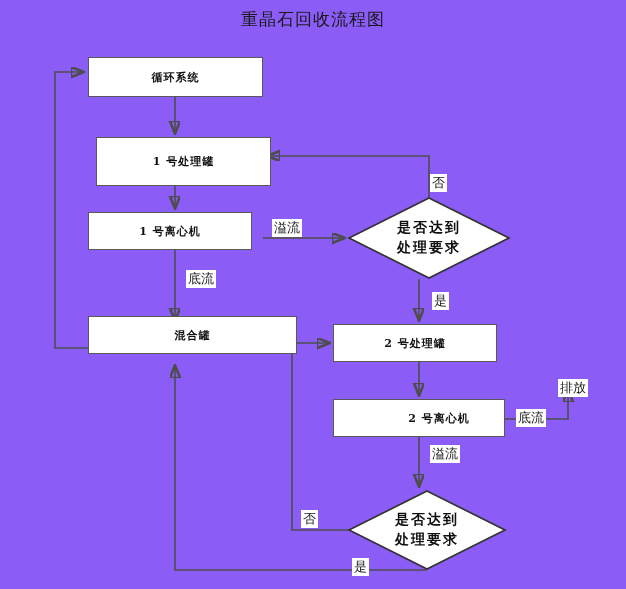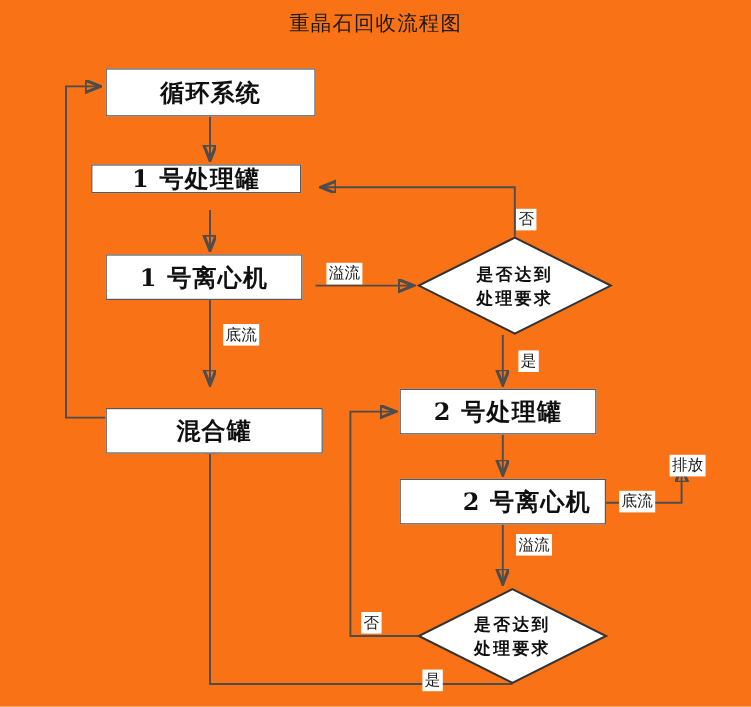--- a/index.html
+++ b/index.html
@@ -4,21 +4,21 @@
 <style>
   html, body {
     margin: 0;
     padding: 0;
     background: #ffffff;
   }
   #canvas {
     position: relative;
     width: 626px;
     height: 589px;
-    background: #f97316;
+    background: #8b5cf6;
     font-family: "DejaVu Sans", "Liberation Sans", sans-serif;
     overflow: hidden;
   }
   #title {
     position: absolute;
     left: 0;
     top: 8px;
     width: 626px;
     text-align: center;
     font-size: 17px;
@@ -27,21 +27,21 @@
     letter-spacing: 1px;
   }
   .node {
     position: absolute;
     box-sizing: border-box;
     border: 1.5px solid #595959;
     background: #ffffff;
     display: flex;
     align-items: center;
     justify-content: center;
-    font-size: 20px;
+    font-size: 11px;
     font-weight: bold;
     color: #101010;
     letter-spacing: 1px;
     font-family: "DejaVu Serif", "Liberation Serif", serif;
   }
   .diamond-wrap {
     position: absolute;
   }
   .diamond-wrap svg {
     position: absolute;
@@ -57,21 +57,21 @@
     height: 100%;
     display: flex;
     flex-direction: column;
     align-items: center;
     justify-content: center;
     font-size: 14px;
     font-weight: bold;
     color: #101010;
     letter-spacing: 2px;
     line-height: 1.45;
-    font-family: Liberation Sans, sans-serif;
+    font-family: Liberation Serif, serif;
     text-align: right;
   }
   .edge-label {
     position: absolute;
     font-size: 13px;
     color: #1a1a1a;
     background: #ffffff;
     padding: 0 2px;
     white-space: nowrap;
     font-family: "DejaVu Serif", "Liberation Serif", serif;
@@ -126,25 +126,25 @@
 
     <path d="M419,437 L419,486" marker-end="url(#ah)"></path>
 
     <path d="M348,530 L292,530 L292,343 L329,343" marker-end="url(#ah)"></path>
 
     <path d="M427,570 L175,570 L175,366" marker-end="url(#ah)"></path>
   </svg>
 
   <div class="node" style="left:88px; top:57px; width:175px; height:40px;">循环系统</div>
 
-  <div class="node" style="left:76px; top:137px; width:175px; height:24px;">1 号处理罐</div>
+  <div class="node" style="left:96px; top:137px; width:175px; height:49px;">1 号处理罐</div>
 
   <div class="node" style="left:88px; top:212px; width:164px; height:38px;">1 号离心机</div>
 
-  <div class="node" style="left:88px; top:340px; width:181px; height:38px;">混合罐</div>
+  <div class="node" style="left:88px; top:316px; width:209px; height:38px;">混合罐</div>
 
   <div class="node" style="left:333px; top:324px; width:164px; height:38px;">2 号处理罐</div>
 
   <div class="node" style="left:333px; top:399px; width:172px; height:38px;padding-left:40px;">2 号离心机</div>
 
   <div class="diamond-wrap" style="left:348px; top:197px; width:162px; height:82px;">
     <svg width="162" height="82">
       <polygon points="81,1 161,41 81,81 1,41" fill="#ffffff" stroke="#333333" stroke-width="1.7"></polygon>
     </svg>
     <div class="diamond-label">

